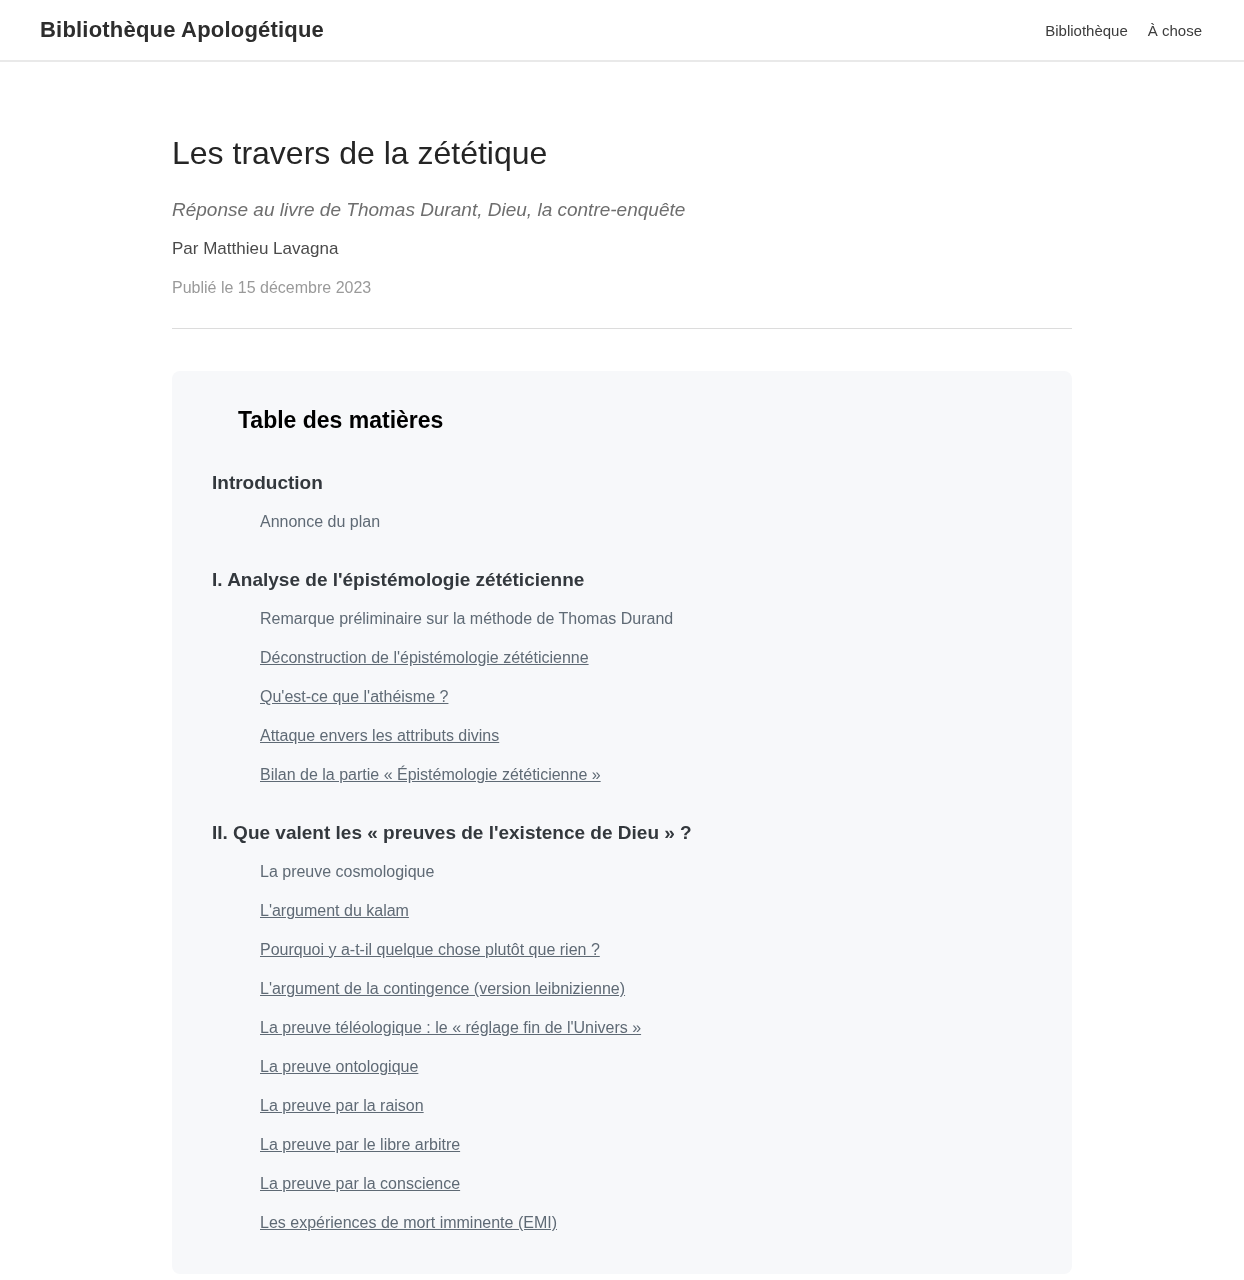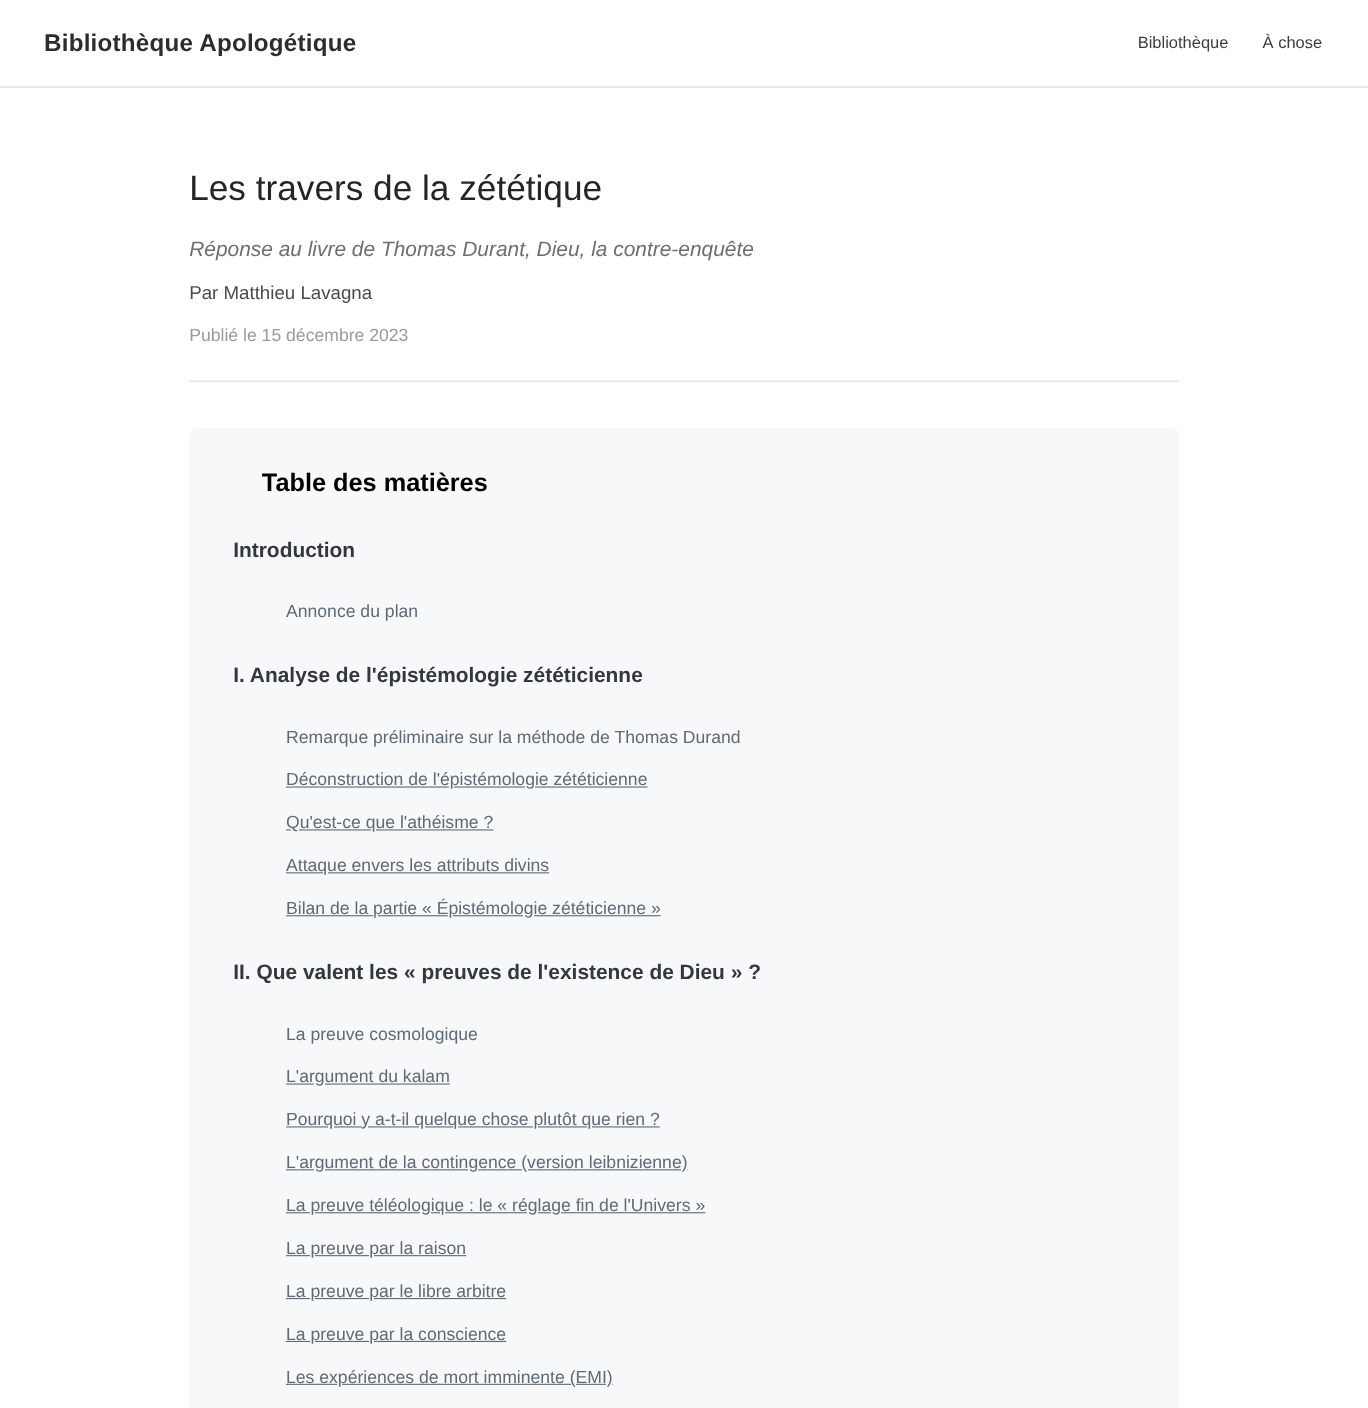--- a/index.html
+++ b/index.html
@@ -25,37 +25,37 @@
   }
   .page{
     width:1244px;
     height:1280px;
     overflow:hidden;
     background:var(--page-bg);
     position:relative;
   }
   
   .site-header{
-    height:80px;
+    height:62px;
     display:flex;
     align-items:center;
     justify-content:space-between;
     padding:0 42px 0 40px;
     border-bottom:2px solid var(--border);
     background:#fff;
   }
   .brand{
     font-size:22px;
     font-weight:bold;
     color:#2d2d2d;
     text-decoration:none;
     cursor:pointer;
     letter-spacing:.2px;
   }
-  .main-nav{display:flex;gap:31px;align-items:center;}
+  .main-nav{display:flex;gap:20px;align-items:center;}
   .nav-link{
     font-size:15px;
     color:var(--navlink);
     text-decoration:none;
     cursor:pointer;
   }
   
   .container{
     width:900px;
     margin:0 auto;
@@ -108,21 +108,21 @@
   .toc-section{margin-top:34px;}
   .toc-heading{
     font-size:19px;
     line-height:26px;
     font-weight:bold;
     color:var(--section-heading);
     cursor:pointer;
   }
   .toc-items{
     list-style:none;
-    margin-top:32px;
+    margin-top:15px;
     padding-left:48px;
   }
   .toc-item{
     font-size:16px;
     line-height:22px;
     color:var(--item);
     cursor:pointer;
   }
   .toc-item + .toc-item{margin-top:17px;text-decoration:underline;}
 </style>
@@ -178,20 +178,21 @@
   <li class="toc-item">La preuve cosmologique</li>
 
   <li class="toc-item">L'argument du kalam</li>
 
   <li class="toc-item">Pourquoi y a-t-il quelque chose plutôt que rien ?</li>
 
   <li class="toc-item">L'argument de la contingence (version leibnizienne)</li>
 
   <li class="toc-item">La preuve téléologique : le « réglage fin de l'Univers »</li>
 
+  <li class="toc-item">La preuve ontologique</li>
 
   <li class="toc-item">La preuve par la raison</li>
 
   <li class="toc-item">La preuve par le libre arbitre</li>
 
   <li class="toc-item">La preuve par la conscience</li>
 
   <li class="toc-item">Les expériences de mort imminente (EMI)</li>
 </ul>
   </div>

